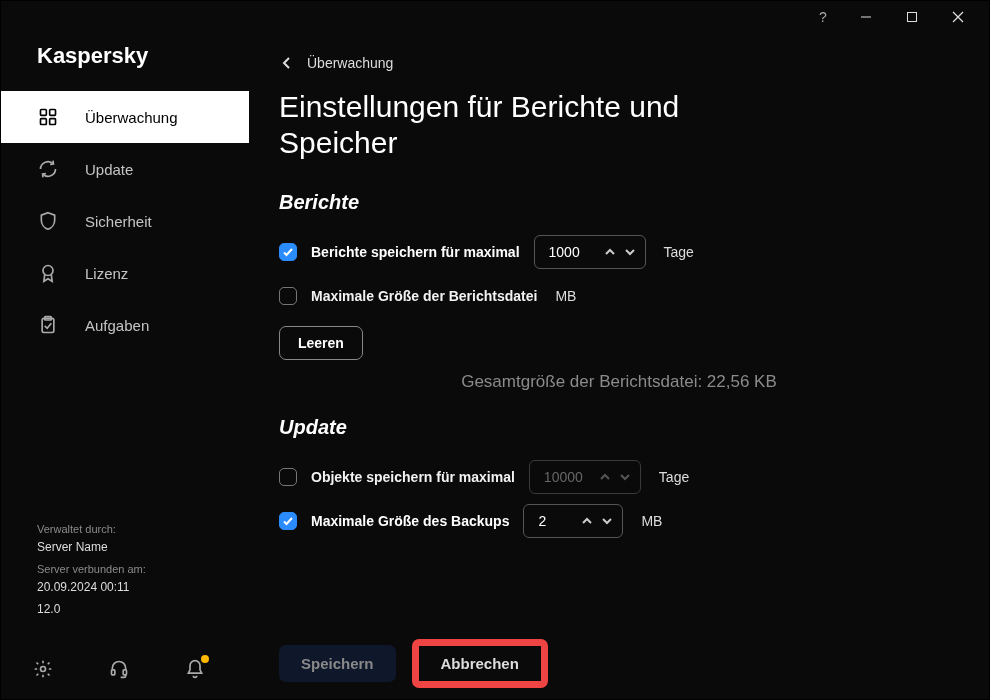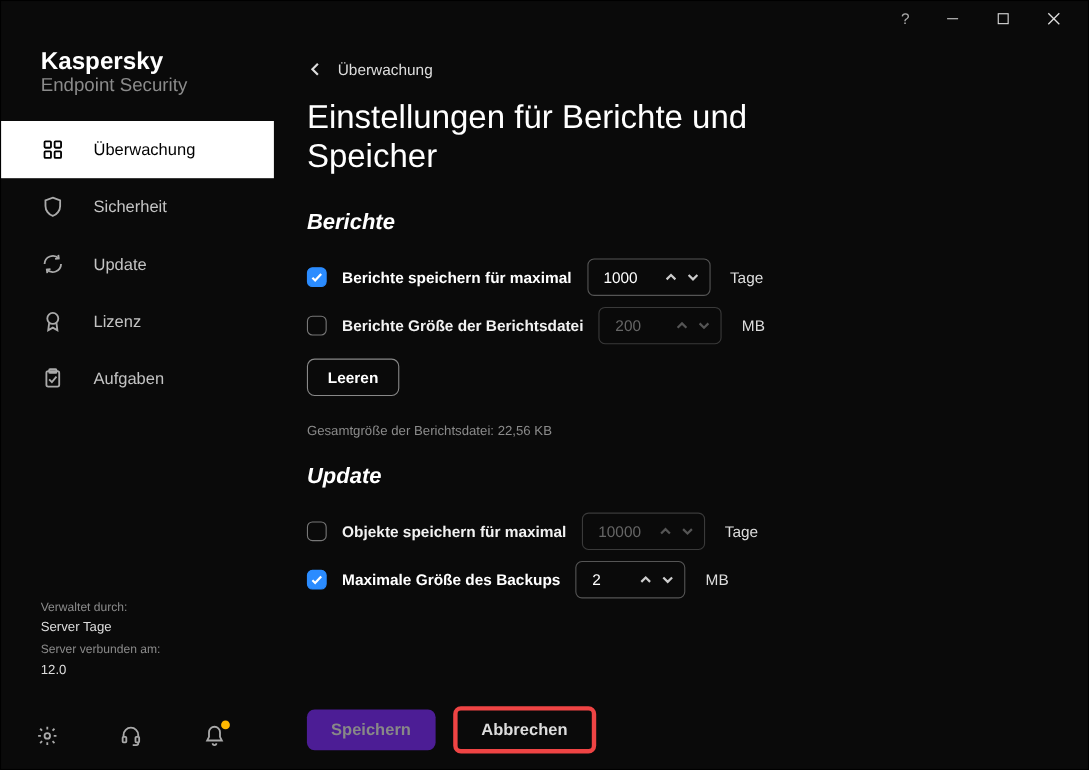--- a/index.html
+++ b/index.html
@@ -61,24 +61,24 @@
   .stepper.disabled{border-color:#3a3a3a;}
   .stepper input{background:transparent;border:none;color:#fff;width:44px;font-size:14px;outline:none;font-family:inherit;}
   .stepper.disabled input{color:var(--disabled-fg);}
   .stepper .arrows{display:flex;gap:2px;}
   .stepper .ar{width:18px;height:22px;display:flex;align-items:center;justify-content:center;color:#ccc;}
   .stepper.disabled .ar{color:#555;}
   .stepper .ar svg{width:12px;height:12px;}
   .unit{font-size:14px;color:#ddd;margin-left:4px;}
   .unit.dim{color:#ddd;}
   .btn-outline{border:1px solid #888;border-radius:7px;background:transparent;color:#fff;padding:8px 18px;font-size:14px;cursor:pointer;font-family:inherit;font-weight:600;}
-  .hint{font-size:12px;color:var(--fg-dim);margin-top:24px;margin-bottom:24px;}
+  .hint{font-size:17px;color:var(--fg-dim);margin-top:12px;margin-bottom:24px;text-align:center;}
   .footer{height:72px;display:flex;align-items:center;gap:16px;padding-top:8px;}
-  .btn-primary{background:#4c1d95;color:#888;border:none;border-radius:7px;padding:10px 22px;font-size:15px;cursor:default;font-family:inherit;font-weight:600;}
-  .btn-secondary{background:transparent;color:#ddd;border:4px solid #ef4444;border-radius:7px;padding:9px 22px;font-size:15px;cursor:pointer;font-family:inherit;font-weight:600;}
+  .btn-primary{background:#0f172a;color:#888;border:none;border-radius:7px;padding:10px 22px;font-size:15px;cursor:default;font-family:inherit;font-weight:600;}
+  .btn-secondary{background:transparent;color:#ddd;border:7px solid #ef4444;border-radius:7px;padding:9px 22px;font-size:15px;cursor:pointer;font-family:inherit;font-weight:600;}
   .main-scroll{flex:1;min-height:0;}
 </style>
 </head>
 <body>
 
 <div class="window">
 
   <div class="titlebar">
     <div class="help">?</div>
     <div class="win-btn">
@@ -97,57 +97,56 @@
           <line x1="11" y1="1" x2="1" y2="11" stroke="currentColor" stroke-width="1.2"></line>
         </svg>
     </div>
   </div>
 
   <div class="body">
 
     <div class="sidebar">
       <div class="brand">
         <div class="brand-title">Kaspersky</div>
-        <div class="brand-sub">Endpoint Security</div>
       </div>
 
       <div class="nav">
         <div class="nav-item active">
           <span class="icon">
             <svg viewBox="0 0 24 24" fill="none" stroke="currentColor" stroke-width="2">
                 <rect x="3" y="3" width="7" height="7" rx="1"></rect>
                 <rect x="14" y="3" width="7" height="7" rx="1"></rect>
                 <rect x="3" y="14" width="7" height="7" rx="1"></rect>
                 <rect x="14" y="14" width="7" height="7" rx="1"></rect>
               </svg>
           </span>
           <span>Überwachung</span>
         </div>
         <div class="nav-item">
           <span class="icon">
             <svg viewBox="0 0 24 24" fill="none" stroke="currentColor" stroke-width="2">
-                <path d="M12 2 L20 5 V11 C20 16 16.5 20.5 12 22 C7.5 20.5 4 16 4 11 V5 Z"></path>
-              </svg>
-          </span>
-          <span>Sicherheit</span>
-        </div>
-        <div class="nav-item">
-          <span class="icon">
-            <svg viewBox="0 0 24 24" fill="none" stroke="currentColor" stroke-width="2">
                 <path d="M3 12 A9 9 0 0 1 18.5 6"></path>
                 <polyline points="18 2 18.5 6 14.5 6.5"></polyline>
                 <path d="M21 12 A9 9 0 0 1 5.5 18"></path>
                 <polyline points="6 22 5.5 18 9.5 17.5"></polyline>
               </svg>
           </span>
           <span>Update</span>
         </div>
         <div class="nav-item">
           <span class="icon">
             <svg viewBox="0 0 24 24" fill="none" stroke="currentColor" stroke-width="2">
+                <path d="M12 2 L20 5 V11 C20 16 16.5 20.5 12 22 C7.5 20.5 4 16 4 11 V5 Z"></path>
+              </svg>
+          </span>
+          <span>Sicherheit</span>
+        </div>
+        <div class="nav-item">
+          <span class="icon">
+            <svg viewBox="0 0 24 24" fill="none" stroke="currentColor" stroke-width="2">
                 <circle cx="12" cy="9" r="6"></circle>
                 <path d="M8 14 L7 22 L12 19 L17 22 L16 14"></path>
               </svg>
           </span>
           <span>Lizenz</span>
         </div>
         <div class="nav-item">
           <span class="icon">
             <svg viewBox="0 0 24 24" fill="none" stroke="currentColor" stroke-width="2">
                 <rect x="5" y="4" width="14" height="17" rx="2"></rect>
@@ -156,22 +155,23 @@
               </svg>
           </span>
           <span>Aufgaben</span>
         </div>
       </div>
 
       <div class="sidebar-spacer"></div>
 
       <div class="meta">
         <div>Verwaltet durch:</div>
-        <div class="val">Server Tage</div>
+        <div class="val">Server Name</div>
         <div>Server verbunden am:</div>
+        <div class="val">20.09.2024 00:11</div>
         <div class="val">12.0</div>
       </div>
 
       <div class="sidebar-footer">
         <div class="sf-btn">
           <svg viewBox="0 0 24 24" fill="none" stroke="currentColor" stroke-width="2">
               <circle cx="12" cy="12" r="3"></circle>
               <path d="M12 2v3M12 19v3M4.2 4.2l2.1 2.1M17.7 17.7l2.1 2.1M2 12h3M19 12h3M4.2 19.8l2.1-2.1M17.7 6.3l2.1-2.1"></path>
             </svg>
         </div>
@@ -229,36 +229,21 @@
                     <polyline points="2 4 6 8 10 4"></polyline>
                   </svg>
                 </div>
             </div>
           </div>
           <span class="unit">Tage</span>
         </div>
 
         <div class="row">
           <div class="check"></div>
-          <span class="row-label dim">Berichte Größe der Berichtsdatei</span>
-          <div class="stepper disabled">
-            <input disabled="" value="200" style="">
-            <div class="arrows">
-              <div class="ar">
-                  <svg viewBox="0 0 12 12" fill="none" stroke="currentColor" stroke-width="2">
-                    <polyline points="2 8 6 4 10 8"></polyline>
-                  </svg>
-                </div>
-              <div class="ar">
-                  <svg viewBox="0 0 12 12" fill="none" stroke="currentColor" stroke-width="2">
-                    <polyline points="2 4 6 8 10 4"></polyline>
-                  </svg>
-                </div>
-            </div>
-          </div>
+          <span class="row-label dim">Maximale Größe der Berichtsdatei</span>
           <span class="unit dim">MB</span>
         </div>
 
         <div style="margin-top:10px;">
           <button class="btn-outline">Leeren</button>
         </div>
         <div class="hint">Gesamtgröße der Berichtsdatei: 22,56 KB</div>
 
         <div class="section-h">Update</div>
 

